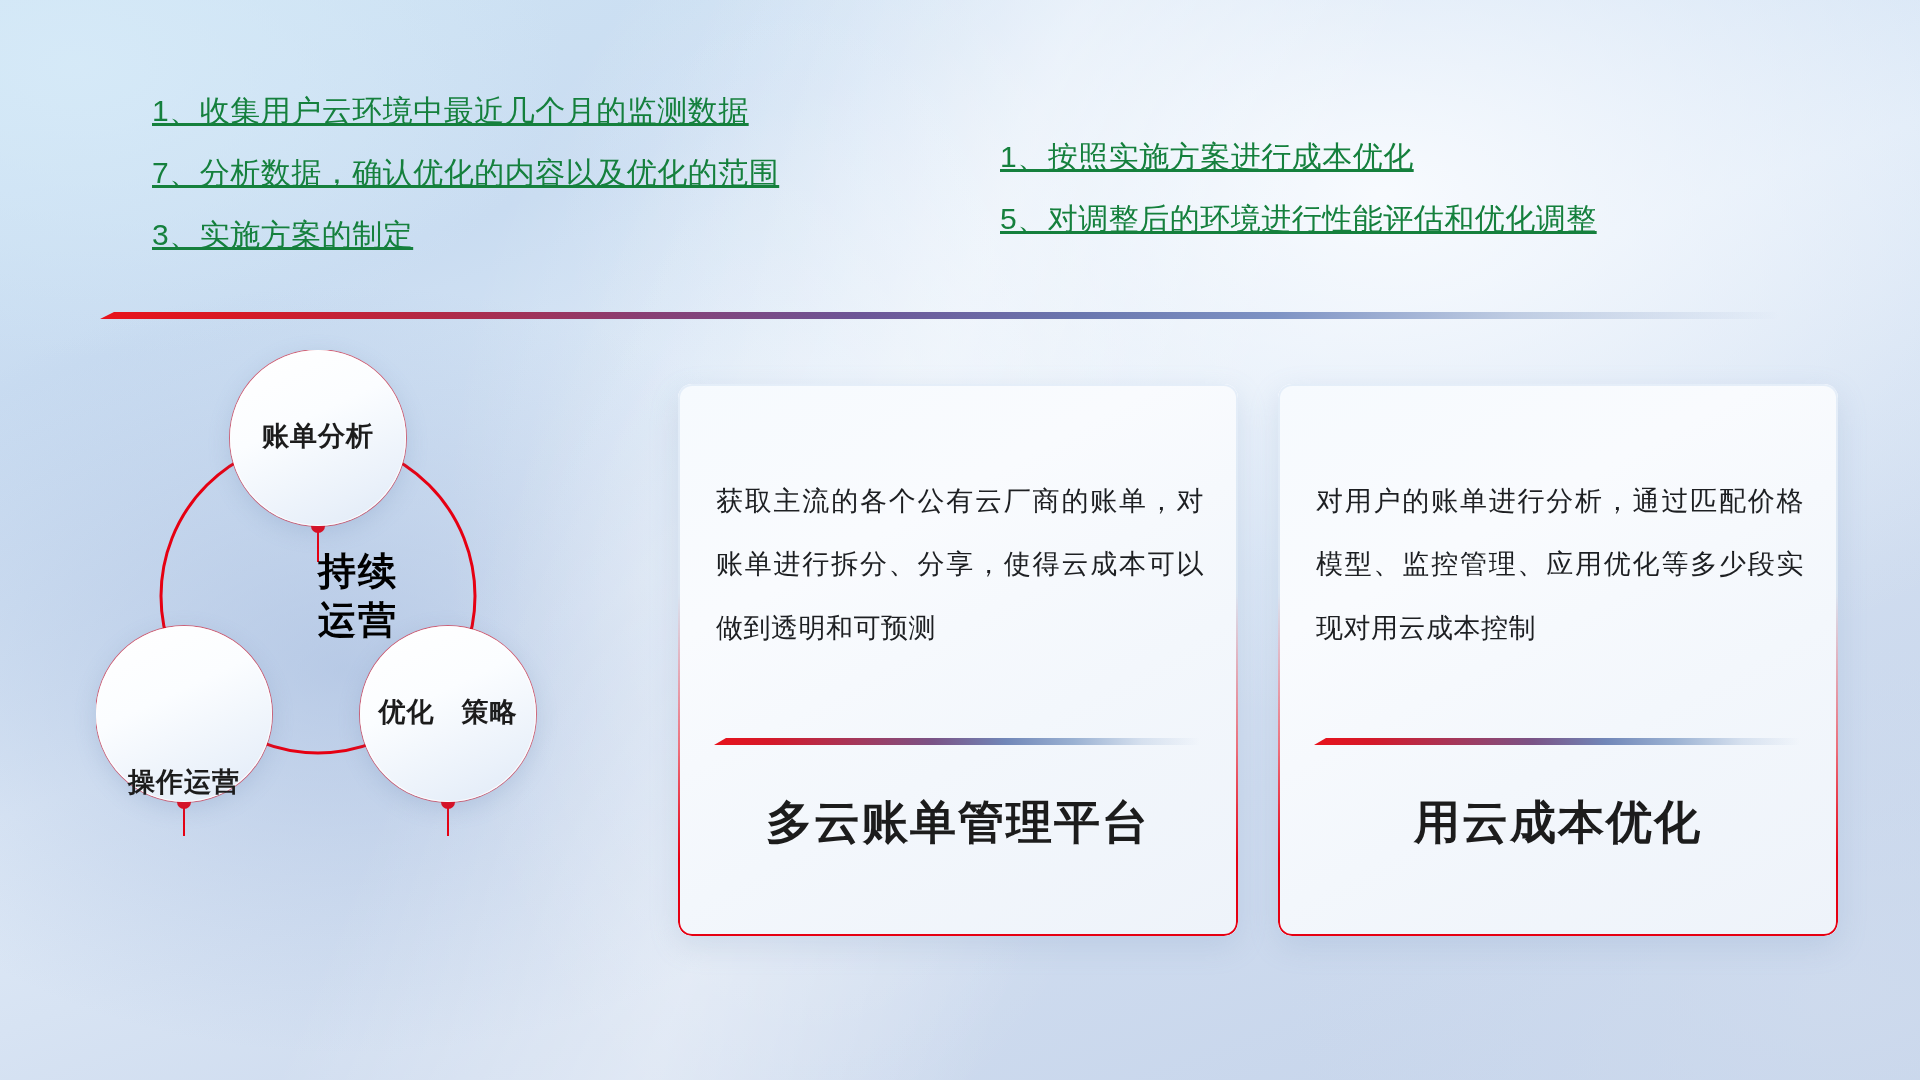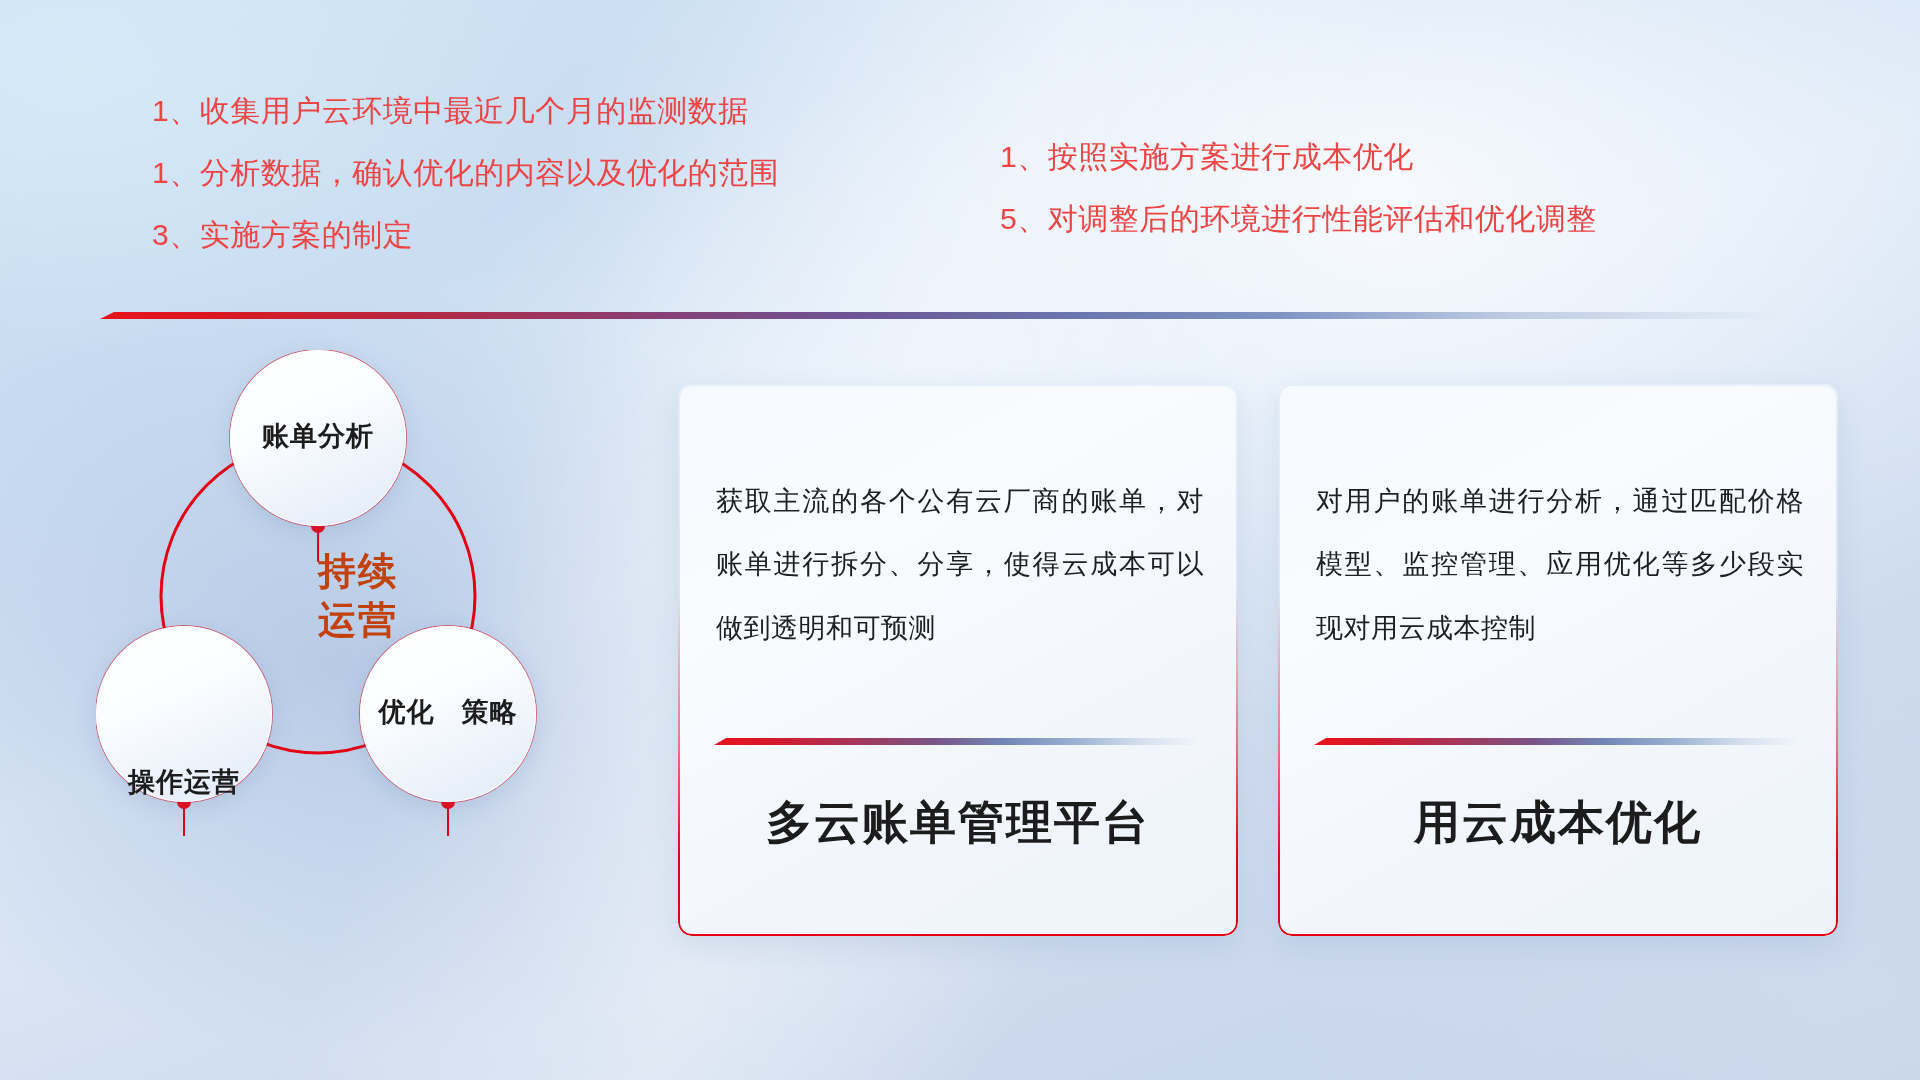--- a/index.html
+++ b/index.html
@@ -27,24 +27,25 @@
   }
 
   
   .lists { position: absolute; top: 96px; left: 0; width: 1920px; height: 180px; }
   .list { position: absolute; }
   .list-left  { left: 152px; top: 0; }
   .list-right { left: 1000px; top: 46px; }
   .list-item {
     font-size: 30px;
     line-height: 1.0;
-    color: #ef4444;
+    color: #15803d;
     letter-spacing: 0.5px;
     margin-bottom: 32px;
     white-space: nowrap;
+    text-decoration: underline;
   }
 
   
   .rule-top {
     position: absolute;
     left: 100px; top: 312px;
     width: 1680px; height: 7px;
     background: linear-gradient(90deg,
         #e8131c 0%, #da1822 7%, #b22946 20%, #8a3e72 32%,
         #6d5596 45%, #6a76ae 58%, #7e93c4 70%,
@@ -70,21 +71,21 @@
   }
   .b-top  { left: 134px; top: 0px;   width: 176px; height: 176px; }
   .b-bl   { left: 0px;   top: 276px; width: 176px; height: 176px; align-items: flex-end; }
   .b-br   { left: 264px; top: 276px; width: 176px; height: 176px; gap: 27px; }
   .venn-center {
     position: absolute; left: 162px; top: 176px; width: 200px; height: 140px;
     display: flex; flex-direction: column; align-items: center; justify-content: center;
     text-align: center;
   }
   .venn-center span {
-    font-size: 38px; font-weight: bold; color: #c2410c;
+    font-size: 38px; font-weight: bold; color: #000000;
     line-height: 1.3; letter-spacing: 2px;
   }
 
   
   .card {
     position: absolute;
     top: 384px;
     width: 560px; height: 552px;
     border-radius: 14px;
     background: linear-gradient(152deg, #f6fafe 0%, #f9fbfe 30%, #f3f7fc 62%, #eef3fa 100%);
@@ -124,21 +125,21 @@
 </style>
 </head>
 <body>
 
 <div class="bg-sheen"></div>
 
 <div class="lists">
 
   <div class="list list-left">
     <div class="list-item">1、收集用户云环境中最近几个月的监测数据</div>
-    <div class="list-item">1、分析数据，确认优化的内容以及优化的范围</div>
+    <div class="list-item">7、分析数据，确认优化的内容以及优化的范围</div>
     <div class="list-item">3、实施方案的制定</div>
   </div>
 
   <div class="list list-right">
     <div class="list-item">1、按照实施方案进行成本优化</div>
     <div class="list-item">5、对调整后的环境进行性能评估和优化调整</div>
   </div>
 
 </div>
 

